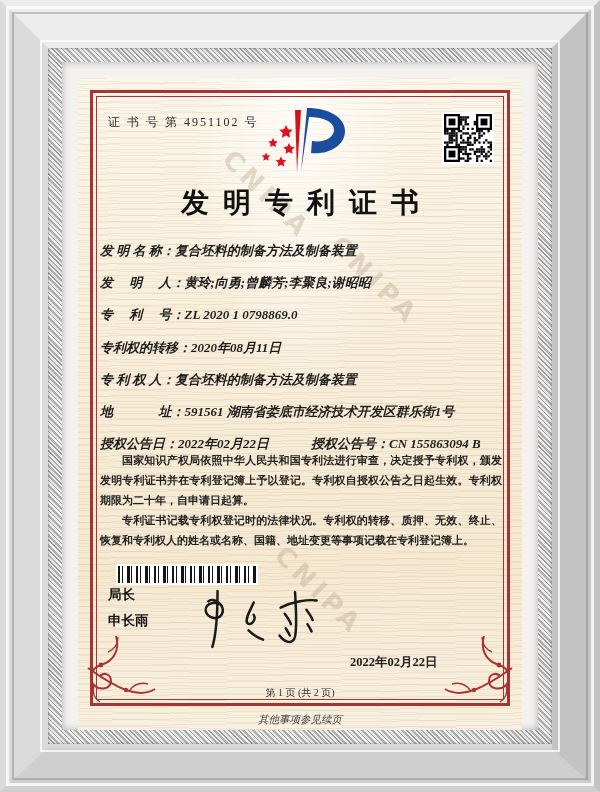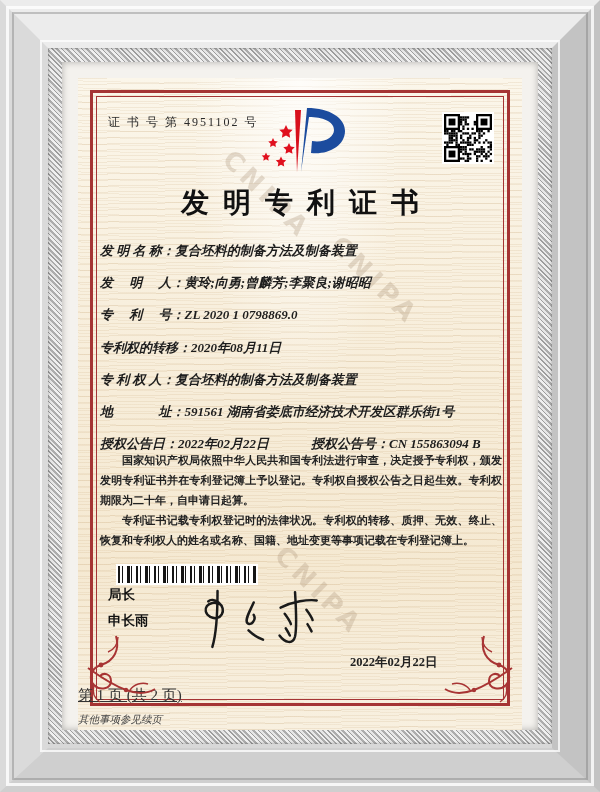--- a/index.html
+++ b/index.html
@@ -60,23 +60,23 @@
   #barcode{position:absolute;left:38px;top:486px;width:138px;height:17px;
       background:
        repeating-linear-gradient(90deg,#151515 0 2px,#fff 2px 4px,#151515 4px 5px,#fff 5px 9px,#151515 9px 12px,#fff 12px 13px,#151515 13px 14px,#fff 14px 18px);
       border:2px solid #fff;}
 
   #signer{position:absolute;left:30px;top:504px;font-size:13.5px;font-weight:bold;
       color:#111;line-height:26px;}
   #signature{position:absolute;left:100px;top:510px;width:170px;height:62px;}
   #sign-date{position:absolute;left:272px;top:576px;font-size:12.5px;font-weight:600;color:#222;}
 
-  #page-note{position:absolute;left:0;right:0;top:608px;
-      font-size:15px;color:#333;text-decoration:underline;}
-  #footer-note{position:absolute;left:0;right:0;top:635px;
+  #page-note{position:absolute;left:0;right:0;top:608px;text-align:center;
+      font-size:10px;color:#333;}
+  #footer-note{position:absolute;left:0;right:0;top:635px;text-align:center;
       font-size:10.5px;font-style:italic;color:#444;}
 
   .ornament{position:absolute;width:74px;height:74px;top:556px;}
   #ornament-left{left:6px;}
   #ornament-right{right:6px;transform:scaleX(-1);}
 </style>
 </head>
 <body>
 
 <div id="stage">

